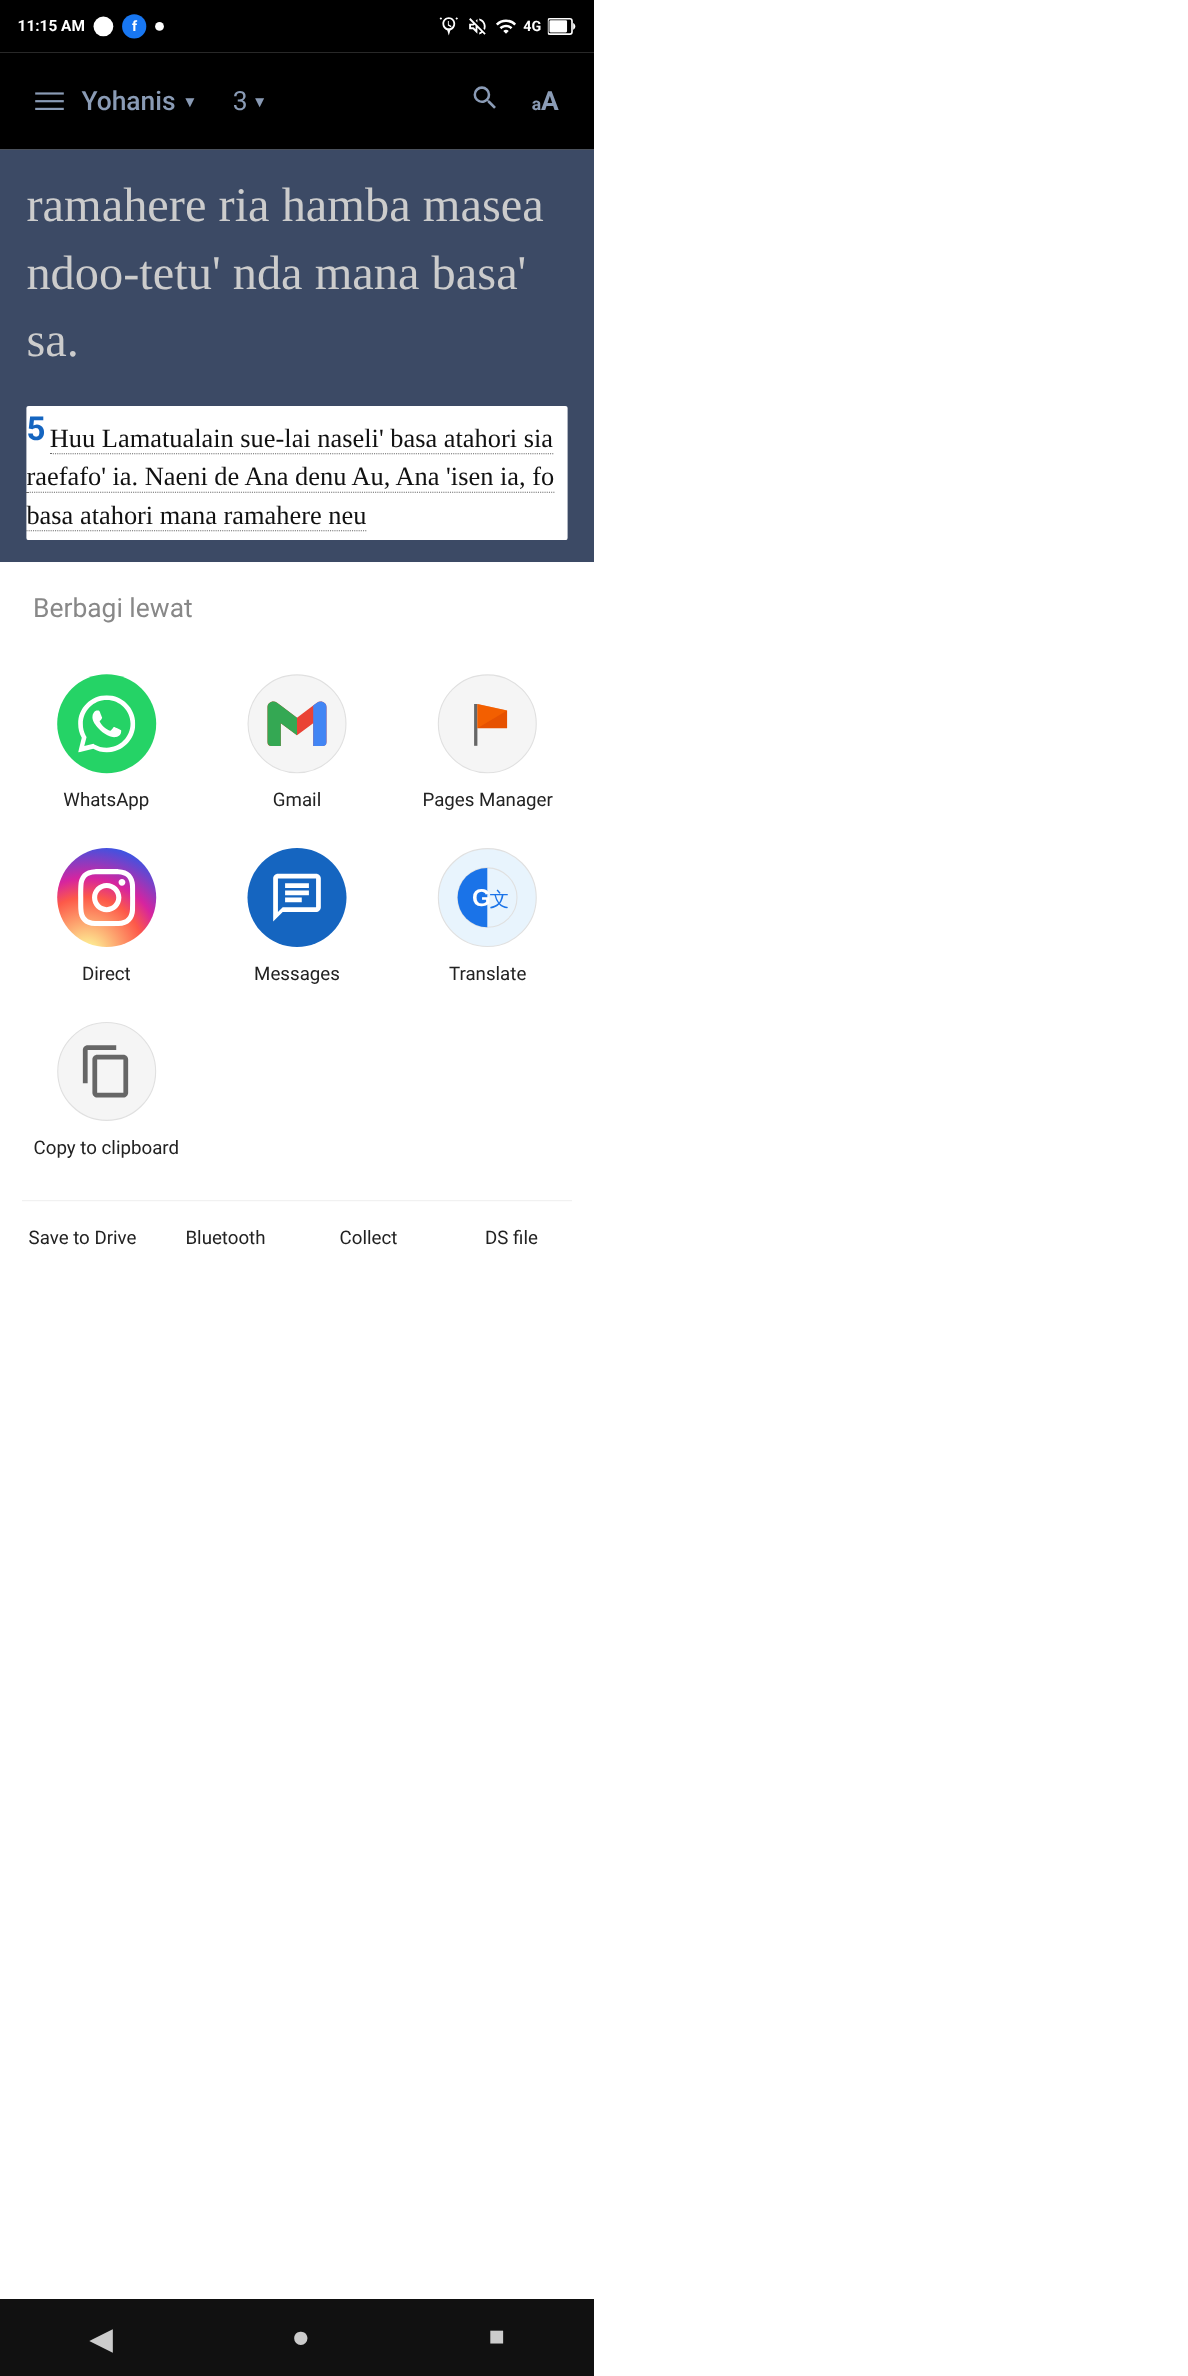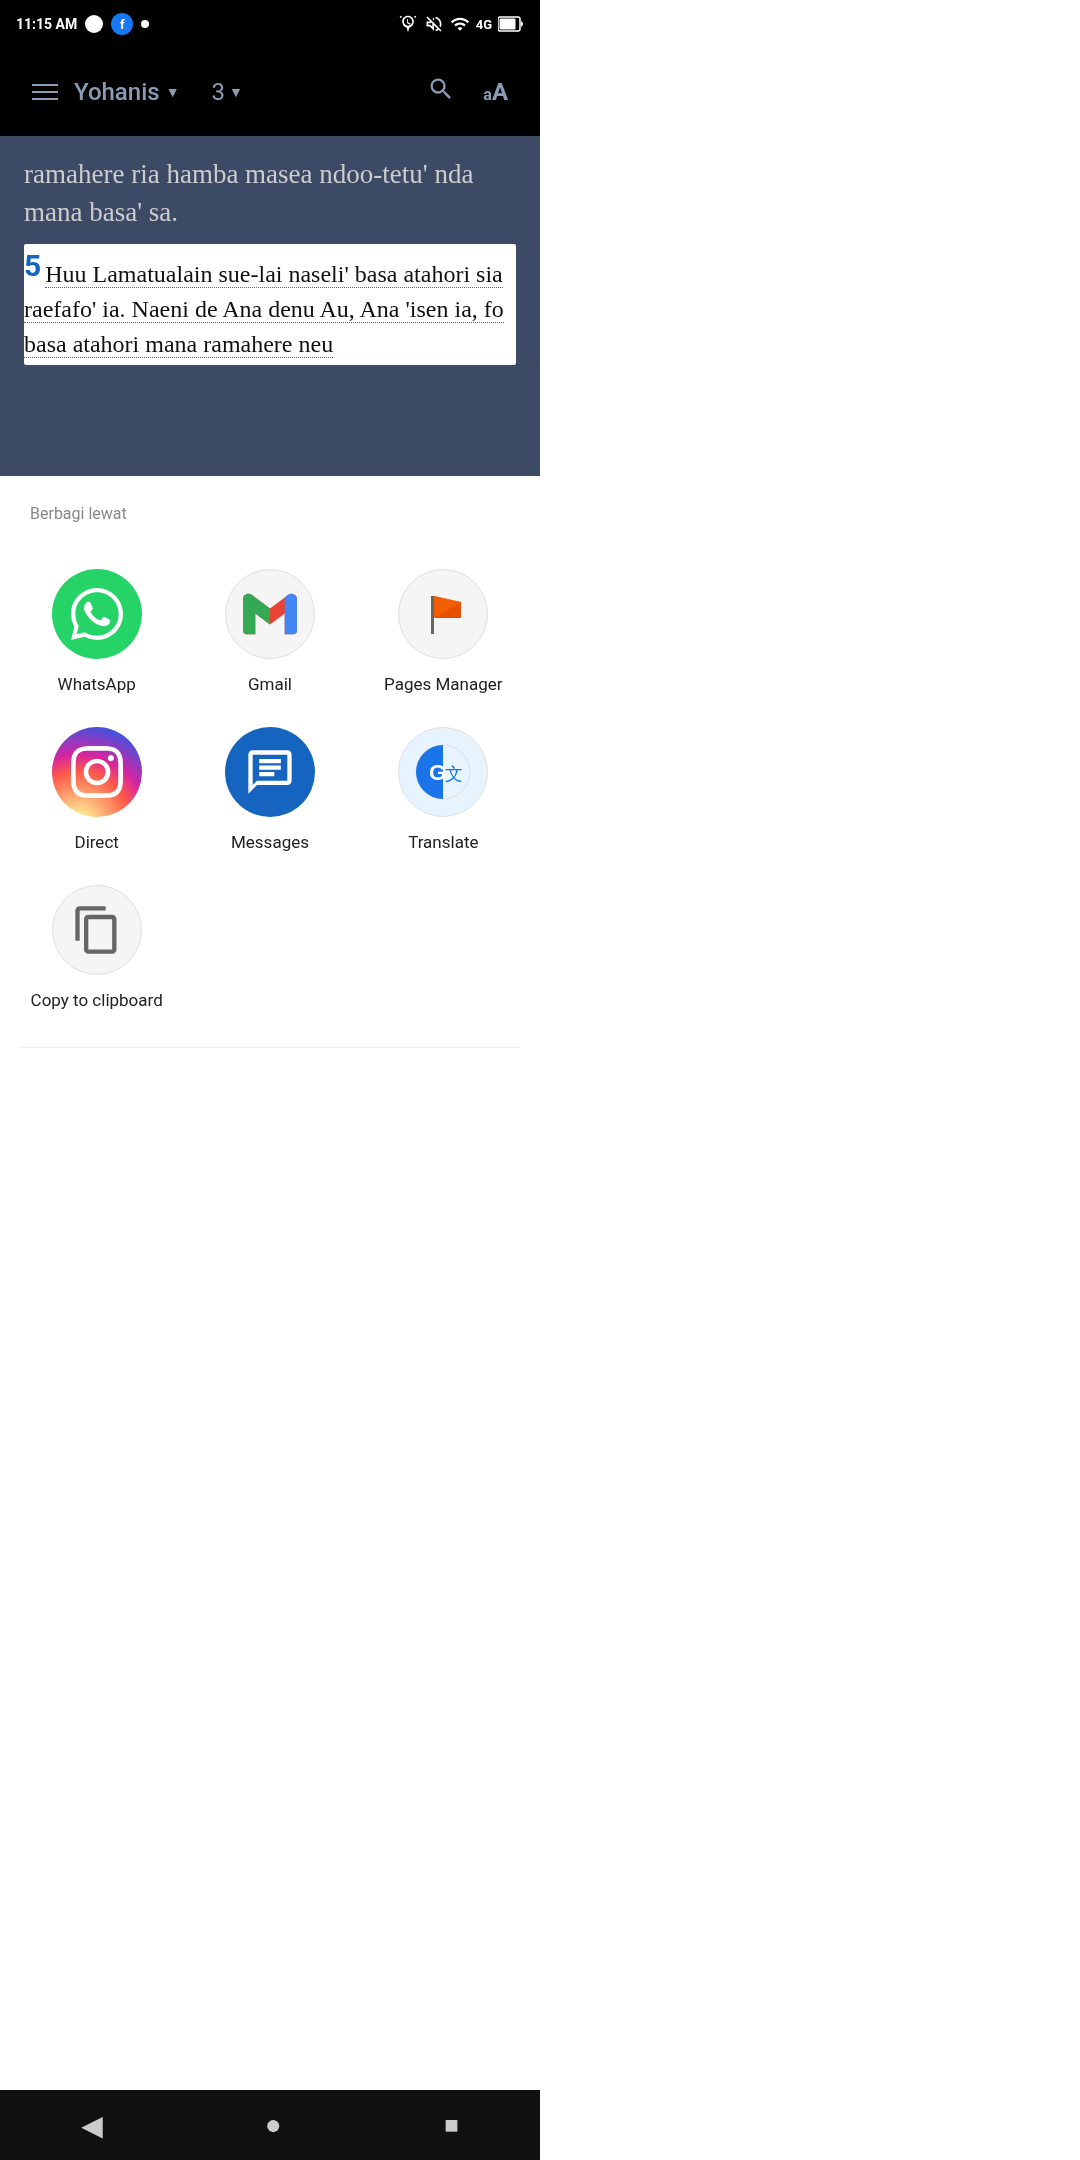--- a/index.html
+++ b/index.html
@@ -96,24 +96,24 @@
     }
 
     
     .bible-text {
       background: rgba(26, 42, 74, 0.85);
       padding: 20px 24px;
       min-height: 340px;
     }
     .bible-text-top {
       color: #ccc;
-      font-size: 27px;
+      font-size: 44px;
       line-height: 1.4;
       font-family: serif;
-      margin-bottom: 12px;
+      margin-bottom: 28px;
     }
     .verse-container {
       background: #fff;
       border-radius: 2px;
       padding: 4px 0;
     }
     .verse-number {
       color: #1565c0;
       font-size: 30px;
       vertical-align: super;
@@ -129,21 +129,21 @@
       display: inline;
     }
 
     
     .share-sheet {
       background: #fff;
       padding: 20px 0 0 0;
     }
     .share-title {
       color: #888;
-      font-size: 16px;
+      font-size: 24px;
       padding: 8px 30px 20px 30px;
     }
     .share-grid {
       display: grid;
       grid-template-columns: repeat(3, 1fr);
       gap: 0;
       padding: 10px 10px 20px 10px;
     }
     .share-item {
       display: flex;
@@ -373,20 +373,34 @@
           <path d="M16 1H4c-1.1 0-2 .9-2 2v14h2V3h12V1zm3 4H8c-1.1 0-2 .9-2 2v14c0 1.1.9 2 2 2h11c1.1 0 2-.9 2-2V7c0-1.1-.9-2-2-2zm0 16H8V7h11v14z"></path>
         </svg>
       </div>
       <span class="share-label">Copy to clipboard</span>
     </div>
 
   </div>
 
   <hr class="share-divider">
 
+  <div class="bottom-row">
+    <div class="bottom-item">
+      <span class="bottom-label">Save to Drive</span>
+    </div>
+    <div class="bottom-item">
+      <span class="bottom-label">Bluetooth</span>
+    </div>
+    <div class="bottom-item">
+      <span class="bottom-label">Collect</span>
+    </div>
+    <div class="bottom-item">
+      <span class="bottom-label">DS file</span>
+    </div>
+  </div>
 
 </div>
 
 <div class="nav-bar">
   <button class="nav-btn" style="background:none;border:none;color:#ccc;font-size:28px;">◀</button>
   <button class="nav-btn" style="background:none;border:none;color:#ccc;font-size:28px;">●</button>
   <button class="nav-btn" style="background:none;border:none;color:#ccc;font-size:24px;">■</button>
 </div>
 
 <div style="height:70px;"></div>

